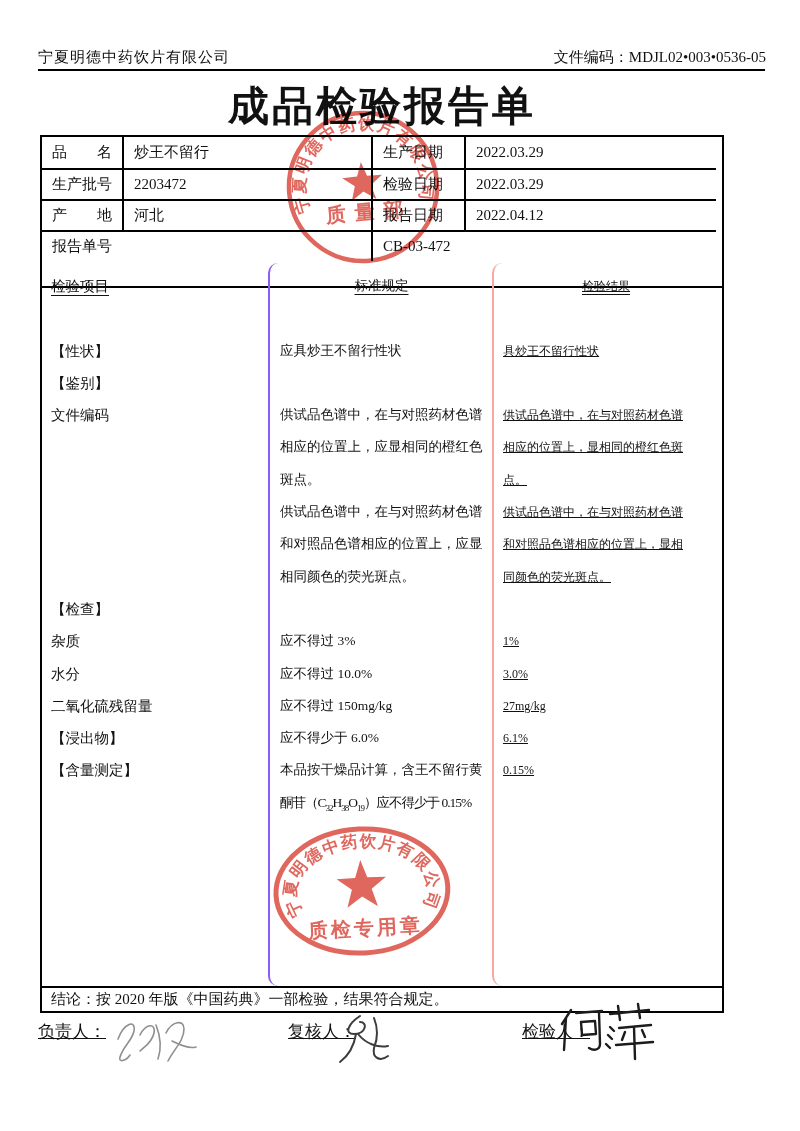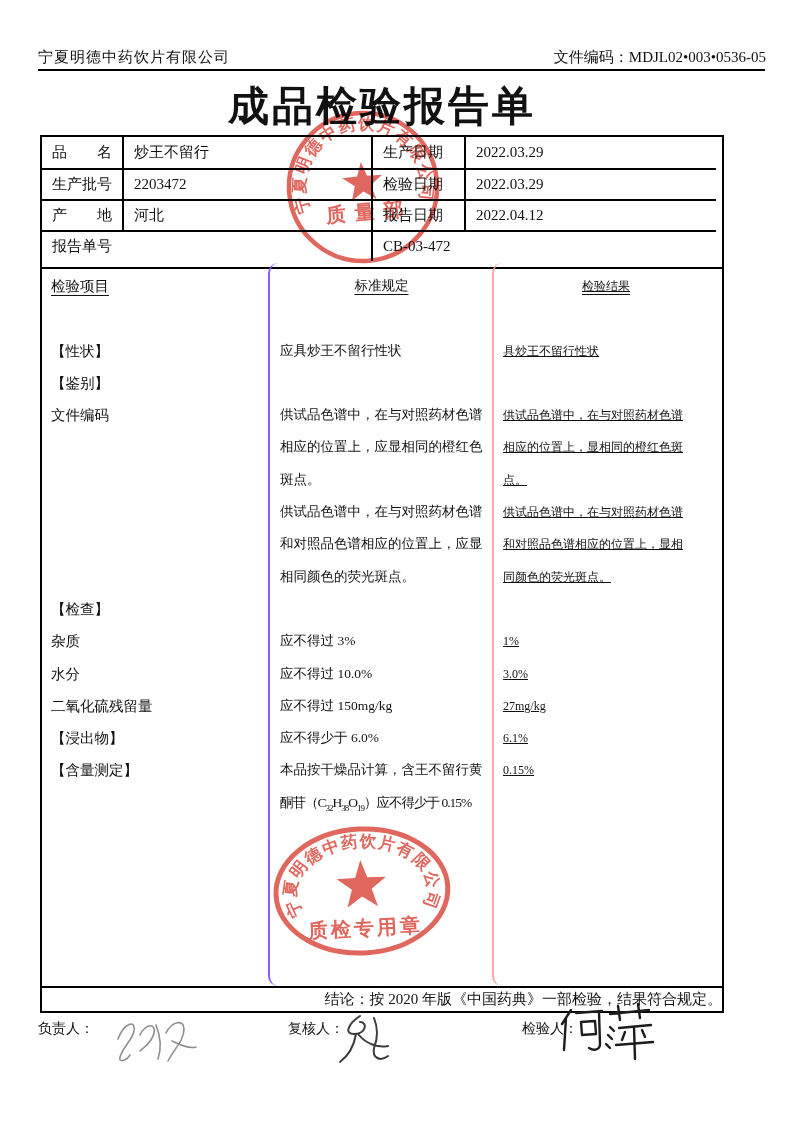--- a/index.html
+++ b/index.html
@@ -9,21 +9,21 @@
   }
   
   .hdr-left{position:absolute;left:38px;top:48px;font-size:15px;letter-spacing:1px;}
   .hdr-right{position:absolute;right:34px;top:48px;font-size:15px;}
   .hdr-rule{position:absolute;left:38px;top:69px;width:727px;height:2px;background:#000;}
   
   .title{position:absolute;left:40px;top:79px;width:684px;text-align:center;
          font-size:41px;font-weight:bold;letter-spacing:3px;}
   
   .info-table{
-    position:absolute;left:40px;top:135px;width:684px;height:134px;box-sizing:border-box;
+    position:absolute;left:40px;top:135px;width:684px;height:153px;box-sizing:border-box;
     border:2px solid #000;display:grid;grid-template-columns:80px 249px 93px 252px;
     grid-auto-rows:31px;font-size:15px;
   }
   .icell{display:flex;align-items:center;padding-left:10px;box-sizing:border-box;white-space:nowrap;}
   .icell.bl{border-left:2px solid #000;}
   .icell.bt{border-top:2px solid #000;}
   .icell.span12{grid-column:1/3;}
   .icell.span34{grid-column:3/5;}
   
   .main-table{
@@ -34,23 +34,23 @@
   .col{box-sizing:border-box;padding-top:7px;overflow:hidden;border-radius:10px;}
   .col.a{width:226px;font-size:14.5px;padding-left:9px;}
   .col.b{width:224px;border-left:2px solid #8b5cf6;font-size:13.5px;padding-left:10px;}
   .col.c{width:226px;border-left:2px solid #fca5a5;font-size:12px;padding-left:9px;text-decoration:underline;}
   .mline{height:32.3px;line-height:32.3px;white-space:nowrap;}
   .mline.center{text-align:center;padding-right:9px;}
   .mline.tight{letter-spacing:-1px;}
   .mline .ul{text-decoration:underline;text-underline-offset:4px;}
   .mline sub{font-size:9px;}
   .conclusion{flex:1;border-top:2px solid #000;display:flex;align-items:center;
-              padding-left:9px;font-size:15px;white-space:nowrap;justify-content:flex-end;}
+              padding-left:9px;font-size:15px;white-space:nowrap;}
   
-  .sig-label{position:absolute;font-size:14px;}
+  .sig-label{position:absolute;font-size:17px;text-decoration:underline;}
   .sig{position:absolute;}
   .sig path{fill:none;stroke-linecap:round;stroke-linejoin:round;}
   .sig.s1 path{stroke:#8f8f8f;stroke-width:1.6;}
   .sig.s2 path{stroke:#3c3c3c;stroke-width:2;}
   .sig.s3 path{stroke:#1c1c1c;stroke-width:2.4;}
   
   .stamp{position:absolute;mix-blend-mode:multiply;opacity:.82;transform-origin:center;}
   .stamp text{font-family:"Liberation Serif","DejaVu Serif",serif;font-weight:bold;}
   .st-ring{fill:none;}
 </style>

